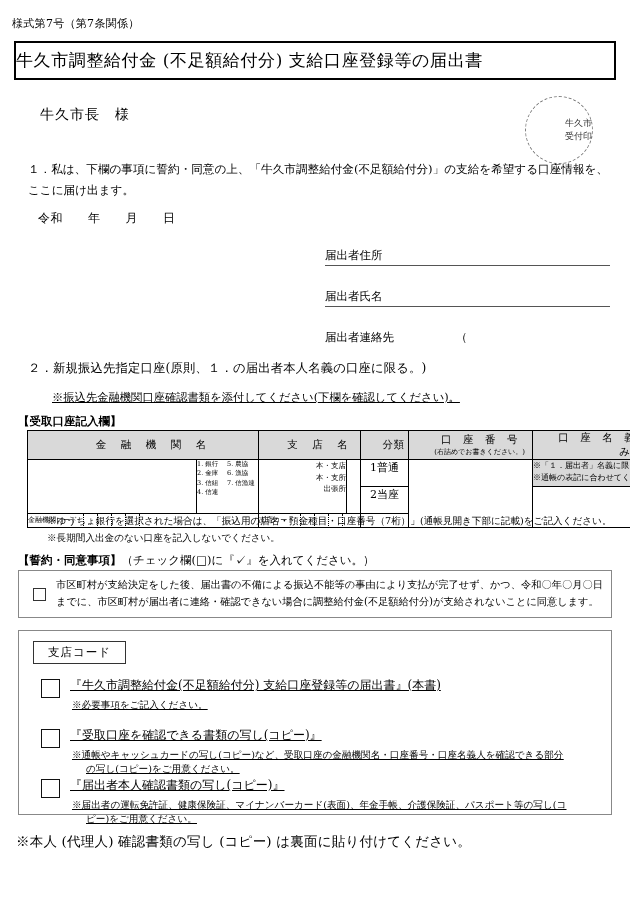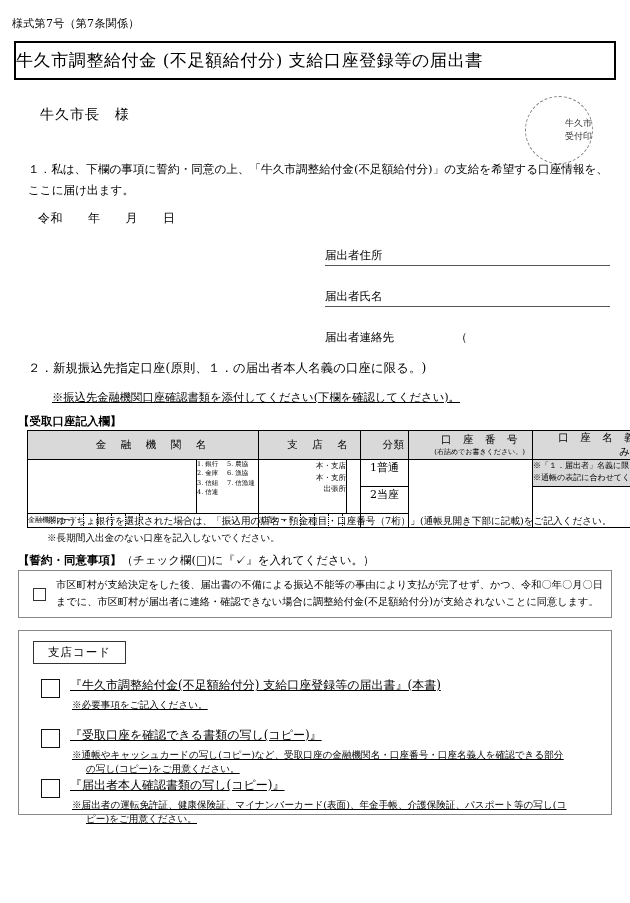--- a/index.html
+++ b/index.html
@@ -498,14 +498,15 @@
       <div class="doc-body">
         <div class="doc-title">『届出者本人確認書類の写し(コピー)』</div>
         <div class="doc-note">
           <span class="u">※届出者の運転免許証、健康保険証、マイナンバーカード(表面)、年金手帳、介護保険証、パスポート等の写し(コ</span>
           <span class="cont u">ピー)をご用意ください。</span>
         </div>
       </div>
     </div>
   </div>
 
+  <div class="bottom-note">※本人 (代理人) 確認書類の写し (コピー) は裏面に貼り付けてください。</div>
 
 </div>
 
 </body></html>

